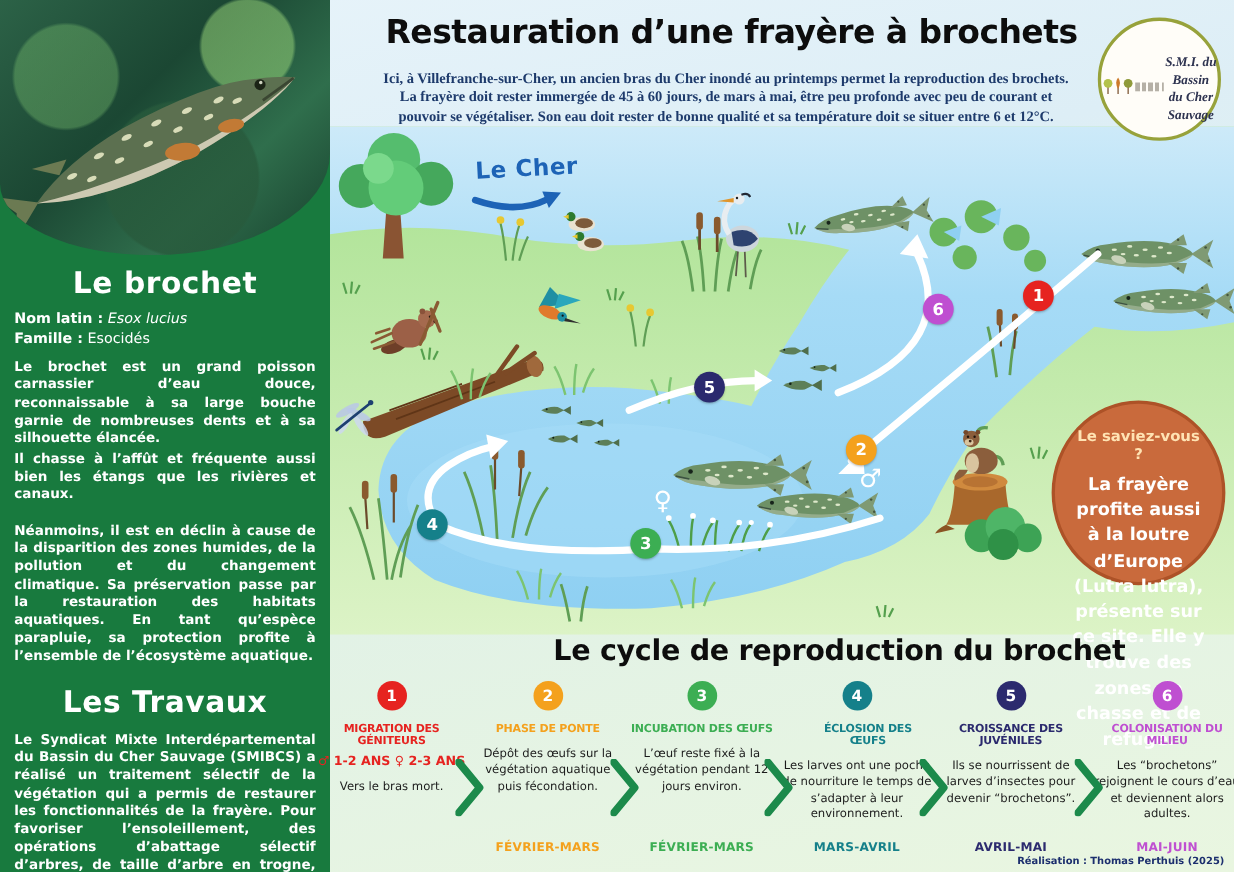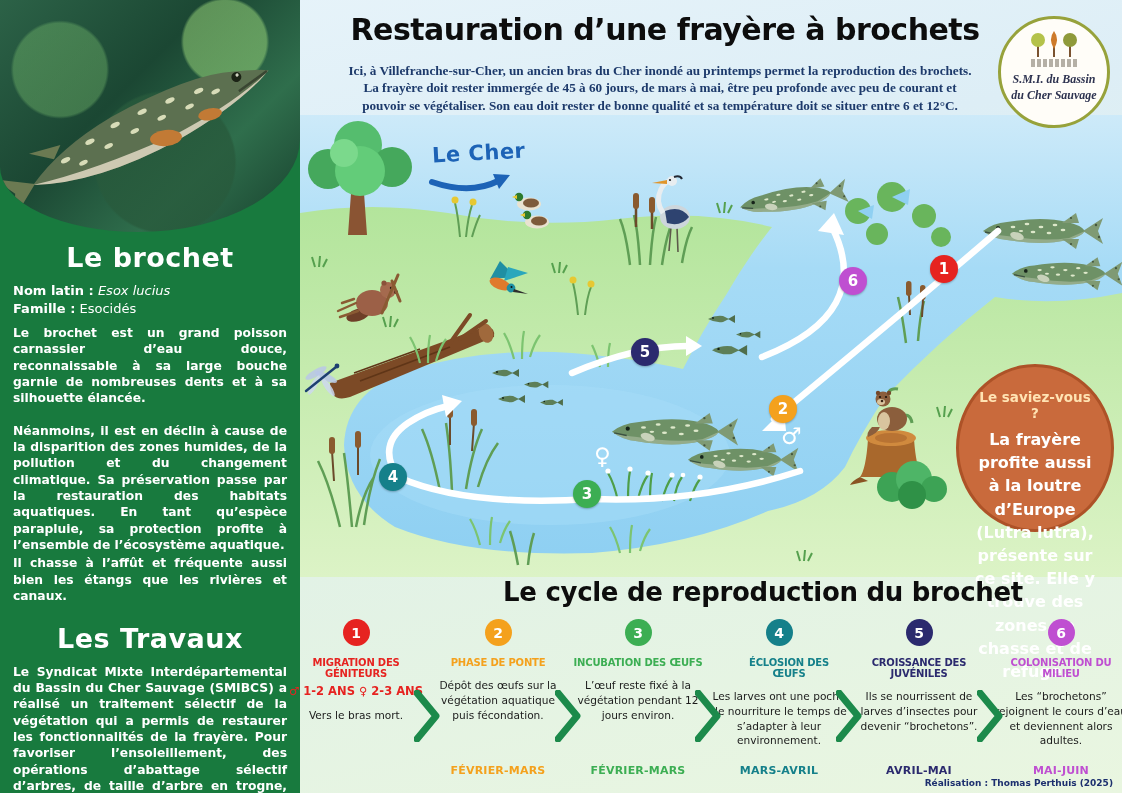--- a/index.html
+++ b/index.html
@@ -26,21 +26,21 @@
     margin-top:9px; }
   .side-para.tight { margin-top:2px; }
 
   
   .main-title { position:absolute; left:300px; top:12px; width:730px; text-align:center;
     font-size:30px; font-weight:bold; color:#0d0d0d; letter-spacing:-.5px; z-index:3; }
   .intro { position:absolute; left:330px; top:62px; width:660px; text-align:center;
     font-size:13.2px; font-weight:bold; color:#1d3a6b; line-height:1.32; z-index:3;font-family:Liberation Serif, serif; }
   .smi-logo { position:absolute; left:998px; top:16px; width:112px; height:112px;
     background:#fffdf8; border:3px solid #97a23b; border-radius:50%; z-index:4;
-    display:flex; flex-direction:column; align-items:center; padding-top:12px; }
+    display:flex; flex-direction:row; align-items:center; padding-top:12px; }
   .smi-text { font-family:"Liberation Serif", serif; font-style:italic; font-weight:bold;
     font-size:12px; color:#2e3350; text-align:center; line-height:1.35; margin-top:4px; }
   .smi-bridge { width:46px; height:8px; margin-top:2px;
     background:repeating-linear-gradient(90deg,#b5b0a6 0 4px,#fffdf8 4px 6px); }
 
   
   .scene-svg { position:absolute; left:300px; top:115px; z-index:1; }
   .river-label { position:absolute; left:432px; top:141px; font-size:21px; font-weight:bold;
     color:#1d63b6; transform:rotate(-3deg); z-index:3; letter-spacing:.5px; }
   .scene-marker { position:absolute; width:28px; height:28px; border-radius:50%;
@@ -377,22 +377,22 @@
     <div class="side-inner">
       <div class="side-line">
         <b>Nom latin :</b>
         <i>Esox lucius</i>
       </div>
       <div class="side-line">
         <b>Famille :</b>
         <span>Esocidés</span>
       </div>
       <div class="side-para">Le brochet est un grand poisson carnassier d’eau douce, reconnaissable à sa large bouche garnie de nombreuses dents et à sa silhouette élancée.</div>
+      <div class="side-para tight">Il chasse à l’affût et fréquente aussi bien les étangs que les rivières et canaux.</div>
       <div class="side-para" style="margin-top:16px">Néanmoins, il est en déclin à cause de la disparition des zones humides, de la pollution et du changement climatique. Sa préservation passe par la restauration des habitats aquatiques. En tant qu’espèce parapluie, sa protection profite à l’ensemble de l’écosystème aquatique.</div>
-      <div class="side-para tight">Il chasse à l’affût et fréquente aussi bien les étangs que les rivières et canaux.</div>
       <div class="side-title" style="margin-top:18px">Les Travaux</div>
       <div class="side-para" style="margin-top:0">Le Syndicat Mixte Interdépartemental du Bassin du Cher Sauvage (SMIBCS) a réalisé un traitement sélectif de la végétation qui a permis de restaurer les fonctionnalités de la frayère. Pour favoriser l’ensoleillement, des opérations d’abattage sélectif d’arbres, de taille d’arbre en trogne, ou encore d’arrachage d’arbustes en entrée de frayère ont été menées.</div>
 
     </div>
   </div>
 
   <div class="main-title">Restauration d’une frayère à brochets</div>
   <div class="intro">
     <div>Ici, à Villefranche-sur-Cher, un ancien bras du Cher inondé au printemps permet la reproduction des brochets.</div>
     <div>La frayère doit rester immergée de 45 à 60 jours, de mars à mai, être peu profonde avec peu de courant et</div>

